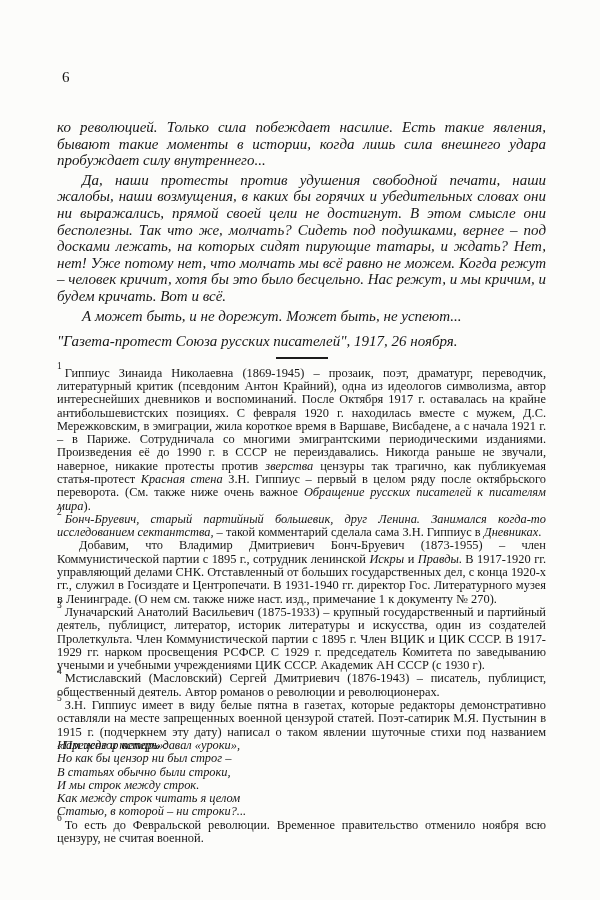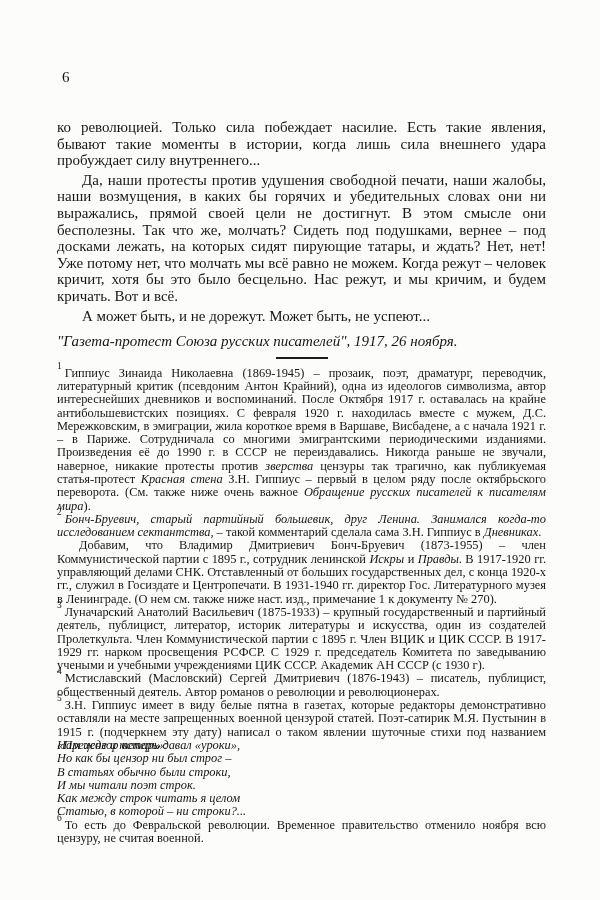--- a/index.html
+++ b/index.html
@@ -19,20 +19,21 @@
   .page-number {
     font-size: 15px;
     line-height: 1;
     padding-left: 5px;
   }
   .body-text {
     margin-top: 34px;
     font-size: 15px;
     line-height: 16.6px;
     text-align: justify;
+    font-style: italic;
   }
   .body-text p { margin: 0; }
   .body-text p.ind { text-indent: 25px; margin-top: 3px; }
   .signature {
     margin-top: 9px;
     font-size: 15px;
     font-style: italic;
     line-height: 1.1;
   }
   .footnote-rule {
@@ -87,21 +88,21 @@
       </div>
       <div>
         <p><sup>4</sup><span>Мстиславский (Масловский) Сергей Дмитриевич (1876-1943) – писатель, публицист, общественный деятель. Автор романов о революции и революционерах.</span></p>
       </div>
       <div>
         <p><sup>5</sup><span>З.Н. Гиппиус имеет в виду белые пятна в газетах, которые редакторы демонстративно оставляли на месте запрещенных военной цензурой статей. Поэт-сатирик М.Я. Пустынин в 1915 г. (подчеркнем эту дату) написал о таком явлении шуточные стихи под названием </span><i>«Прежде и теперь»:</i></p>
         <div class="verse">
           <div>Нам цензор встарь давал «уроки»,</div>
           <div>Но как бы цензор ни был строг –</div>
           <div>В статьях обычно были строки,</div>
-          <div>И мы читали поэт строк.</div>
+          <div>И мы строк между строк.</div>
           <div>Как между строк читать я целом</div>
           <div>Статью, в которой – ни строки?...</div>
         </div>
       </div>
       <div>
         <p><sup>6</sup><span>То есть до Февральской революции. Временное правительство отменило ноября всю цензуру, не считая военной.</span></p>
       </div>
     </div>
 </div>
 

